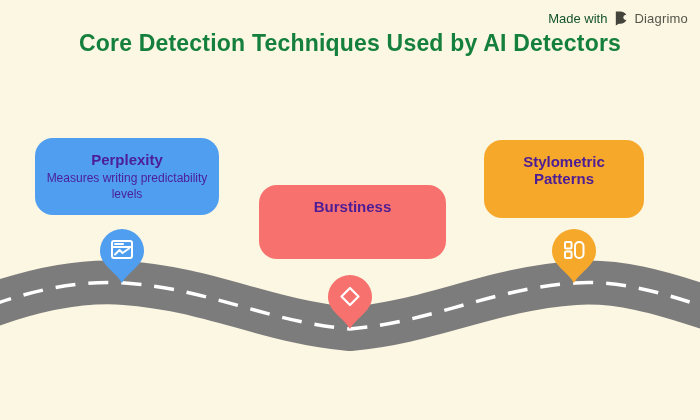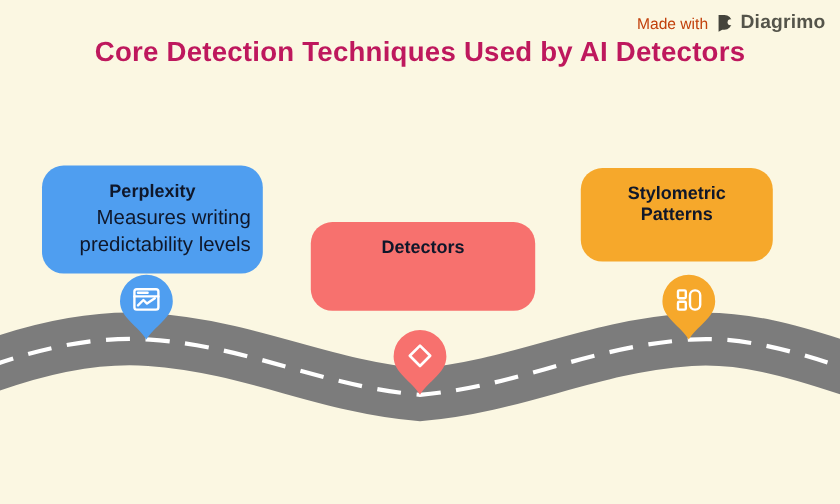--- a/index.html
+++ b/index.html
@@ -7,35 +7,35 @@
   body { font-family: "Liberation Sans", sans-serif; overflow: hidden; }
   .canvas {
     position: relative; width: 700px; height: 420px;
     background: #FBF7E2;
   }
   .watermark {
     position: absolute; top: 10px; right: 12px;
     display: flex; align-items: center; gap: 6px;
     cursor: pointer;
   }
-  .made-with { font-size: 13px; color: #c2410c; }
+  .made-with { font-size: 13px; color: #14532d; }
   .brand-logo { width: 15px; height: 16px; display: block; }
-  .brand-name { font-size: 16px; font-weight: 700; color: #54544A; letter-spacing: .2px; }
+  .brand-name { font-size: 13px; font-weight: 400; color: #54544A; letter-spacing: .2px; }
   .page-title {
     position: absolute; top: 30px; left: 0; width: 700px;
-    text-align: center; font-size: 23px; font-weight: 700; color: #be185d;
+    text-align: center; font-size: 23px; font-weight: 700; color: #15803d;
     letter-spacing: .2px;
   }
   .road-svg { position: absolute; left: 0; top: 0; z-index: 1; }
   .card {
     position: absolute; z-index: 3; border-radius: 18px;
-    color: #0f172a; text-align: center; padding: 13px 10px;
+    color: #4c1d95; text-align: center; padding: 13px 10px;
   }
   .card-title { font-size: 15px; font-weight: 700; margin-bottom: 3px; }
-  .card-desc  { font-size: 17px; line-height: 1.3; text-align: right; }
+  .card-desc  { font-size: 12px; line-height: 1.3; }
   .card-perplexity  { left: 35px;  top: 138px; width: 184px; min-height: 77px; }
   .card-burstiness  { left: 259px; top: 185px; width: 187px; min-height: 74px; }
   .card-stylometric { left: 484px; top: 140px; width: 160px; min-height: 78px; }
   .pin { position: absolute; z-index: 2; width: 52px; height: 62px; }
   .pin-perplexity  { left: 96px;  top: 225px; }
   .pin-burstiness  { left: 324px; top: 271px; }
   .pin-stylometric { left: 548px; top: 225px; }
 </style>
 </head>
 <body>
@@ -83,20 +83,20 @@
       <rect x="27" y="17" width="8.5" height="16" rx="4"></rect>
     </g>
   </svg>
 
   <div class="card card-perplexity" style="background: rgb(79, 158, 240);">
     <div class="card-title">Perplexity</div>
     <div class="card-desc">Measures writing predictability levels</div>
   </div>
 
   <div class="card card-burstiness" style="background: rgb(247, 113, 110);">
-    <div class="card-title">Detectors</div>
+    <div class="card-title">Burstiness</div>
   </div>
 
   <div class="card card-stylometric" style="background: rgb(246, 168, 43);">
     <div class="card-title">Stylometric Patterns</div>
   </div>
 
 </div>
 
 </body></html>

